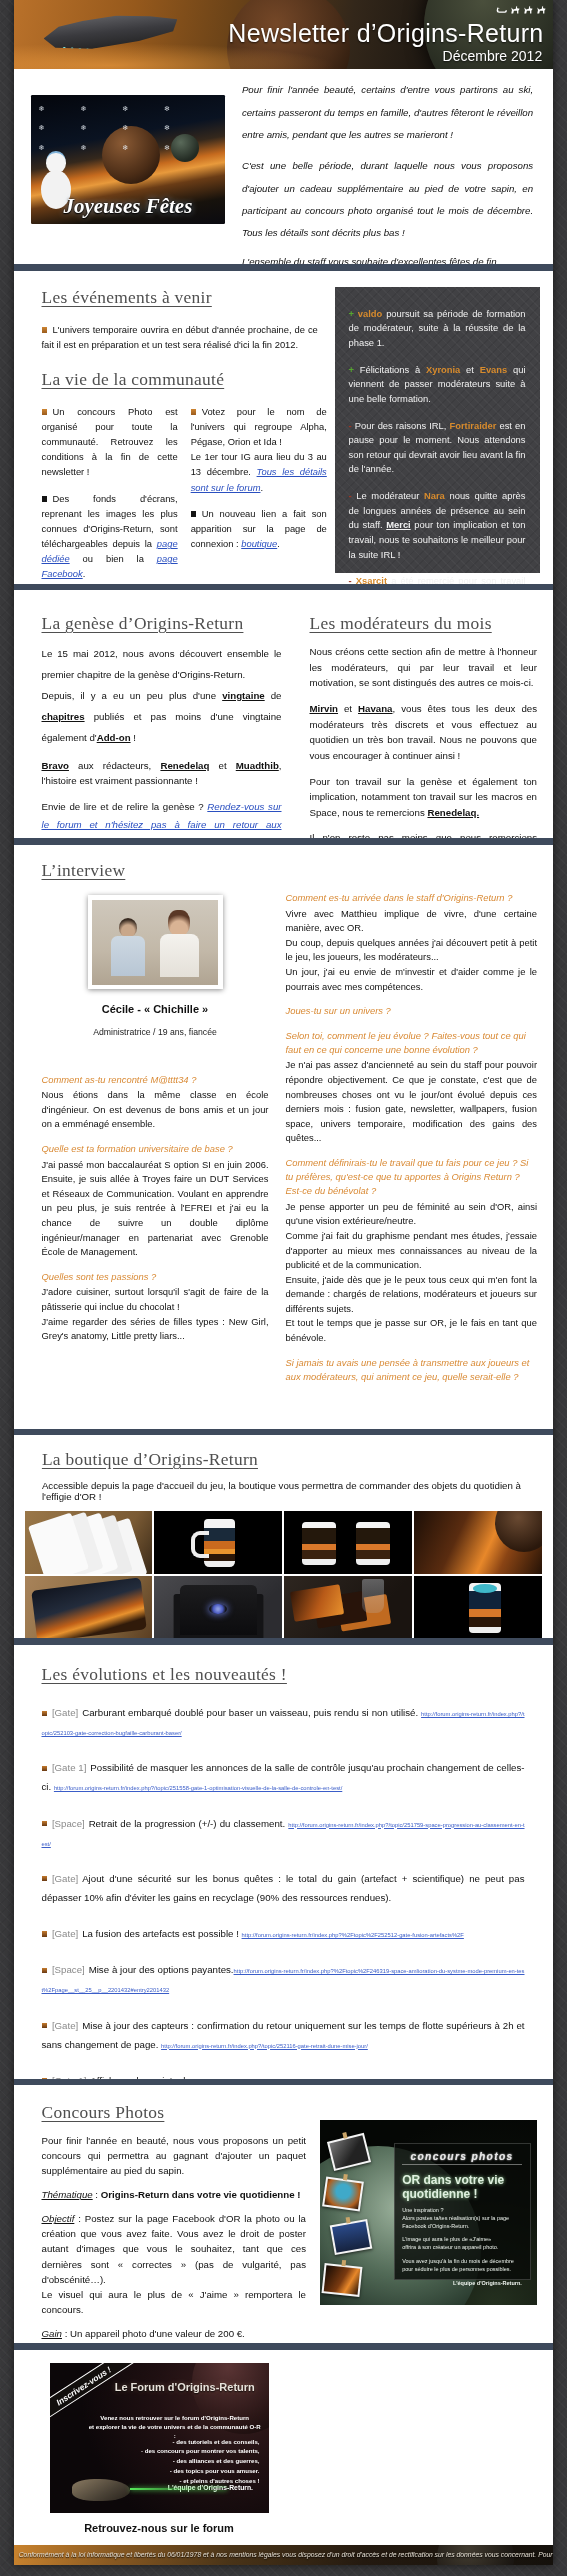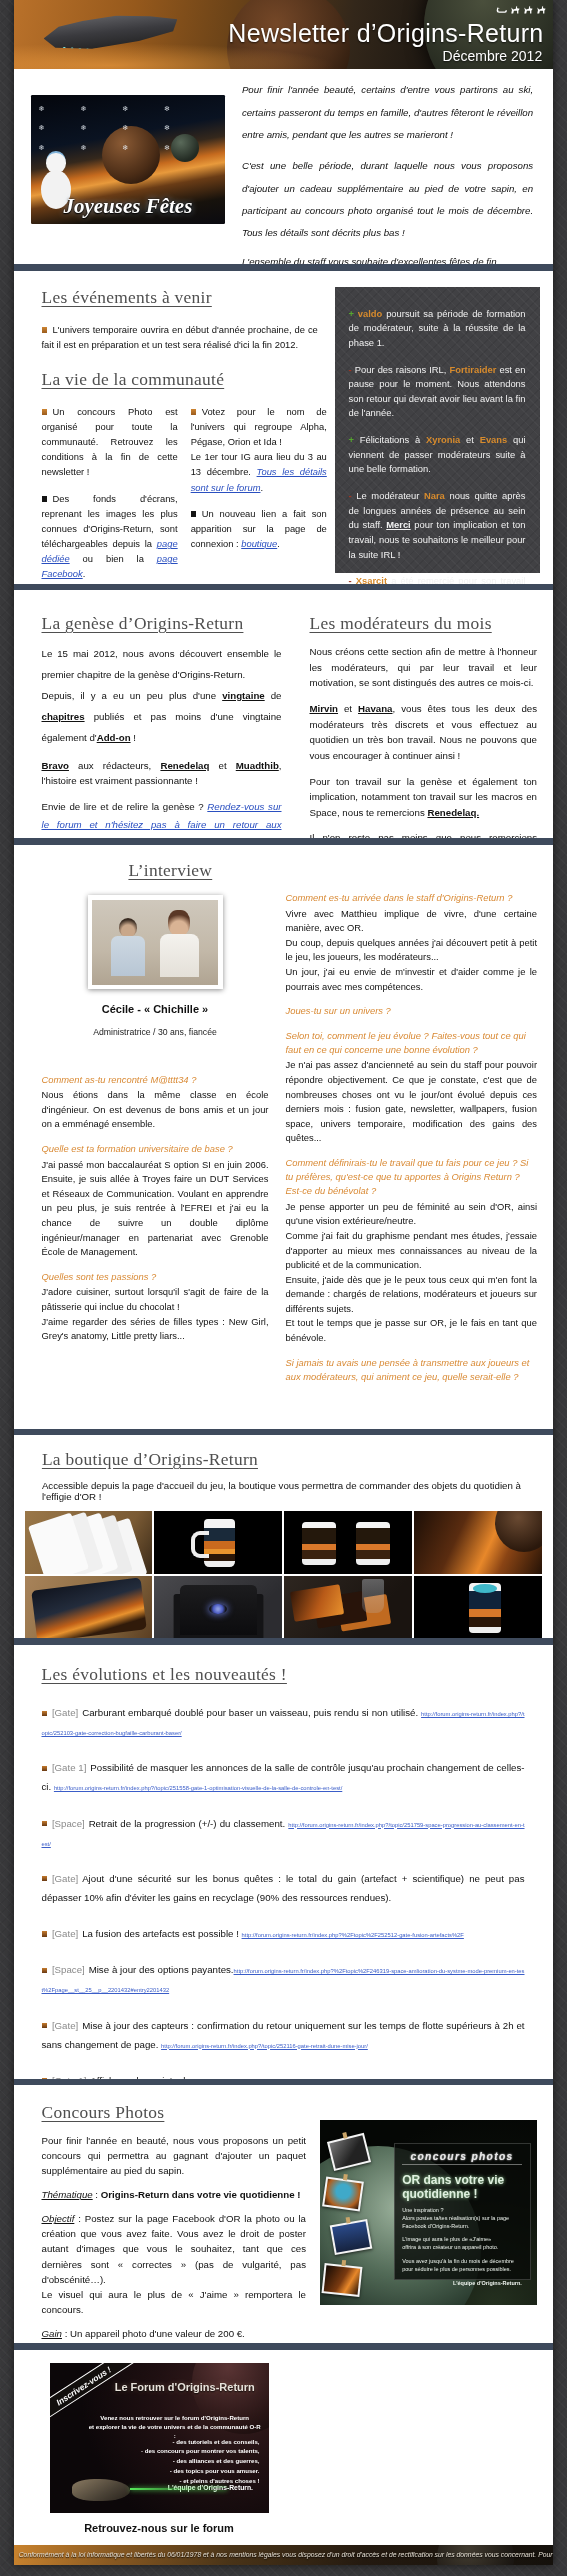--- a/index.html
+++ b/index.html
@@ -89,21 +89,21 @@
   .sec-gen{height:248px;padding:23px 15.5px 0 28px;display:flex;gap:28px;}
   .gen-left{width:240px;flex:none;font-size:9.7px;}
   .gen-left p{margin:0 0 9px 0;line-height:2.15;}
   .gen-left .p2{line-height:1.6;}
   .gen-left .p3{line-height:1.9;}
   .mods-right{flex:1;font-size:9.7px;}
   .mods-right p{margin:0 0 10.3px 0;line-height:1.6;}
 
   
   .sec-int{height:584px;padding:15.5px 15.5px 0 28px;}
-  .int-title{width:52%;margin-left:42%;text-align:center;}
+  .int-title{width:52%;margin-left:42%;}
   .int-cols{display:flex;margin-top:3.9px;}
   .int-left{width:227px;flex:none;}
   .int-right{flex:1;margin-left:17px;}
   .polaroid{width:126px;height:85px;background:#fff;padding:4.5px;box-shadow:0 1.3px 5.2px rgba(0,0,0,.45);margin:3.9px auto 0;}
   .photo{width:100%;height:100%;position:relative;overflow:hidden;
     background:linear-gradient(180deg,#cfc8bc 0%,#c2b8a8 60%,#b0a492 100%);}
   .man{position:absolute;left:19.4px;top:18px;width:34px;height:58px;}
   .man::before{content:"";position:absolute;left:7.7px;top:0;width:18px;height:19.4px;border-radius:50% 50% 45% 45%;
     background:radial-gradient(circle at 50% 70%,#c9a78a 40%,#3a2c22 72%);}
   .man::after{content:"";position:absolute;left:0;top:18px;width:34px;height:40px;border-radius:6.5px 6.5px 0 0;
@@ -296,22 +296,22 @@
         </div>
         <div class="ccol">
           <p class="bullet just pre"><span class="sq o"></span><span>Votez pour le nom de l'univers qui regroupe Alpha, Pégase, Orion et Ida !
 Le 1er tour IG aura lieu du 3 au 13 décembre. </span><span class="seg-ilink">Tous les détails sont sur le forum</span><span>.</span></p>
           <p class="bullet just pre"><span class="sq k"></span><span>Un nouveau lien a fait son apparition sur la page de connexion : </span><span class="seg-ilink">boutique</span><span>.</span></p>
         </div>
       </div>
     </div>
     <aside class="staff-box">
       <p class="just"><span class="seg-plus">+ </span><span class="seg-name">valdo</span><span> poursuit sa période de formation de modérateur, suite à la réussite de la phase 1.</span></p>
+      <p class="just"><span class="seg-plus">+ </span><span>Félicitations à </span><span class="seg-name">Xyronia</span><span> et </span><span class="seg-name">Evans</span><span> qui viennent de passer modérateurs suite à une belle formation.</span></p>
       <p class="just"><span class="seg-minus">- </span><span>Pour des raisons IRL, </span><span class="seg-name">Fortiraider</span><span> est en pause pour le moment. Nous attendons son retour qui devrait avoir lieu avant la fin de l'année.</span></p>
-      <p class="just"><span class="seg-plus">+ </span><span>Félicitations à </span><span class="seg-name">Xyronia</span><span> et </span><span class="seg-name">Evans</span><span> qui viennent de passer modérateurs suite à une belle formation.</span></p>
       <p class="just"><span class="seg-minus">- </span><span>Le modérateur </span><span class="seg-name">Nara</span><span> nous quitte après de longues années de présence au sein du staff. </span><span class="seg-b">Merci</span><span> pour ton implication et ton travail, nous te souhaitons le meilleur pour la suite IRL !</span></p>
       <p class="just"><span class="seg-minus">- </span><span class="seg-name">Xsarcit</span><span> a été remercié pour son travail en tant que modérateur, il redevient membre.</span></p>
     </aside>
   </section>
 
   <div class="band"></div>
 
   <section class="sec sec-gen">
     <div class="gen-left">
       <h2 class="head">La genèse d’Origins-Return</h2>
@@ -335,21 +335,21 @@
     <h2 class="head int-title">L’interview</h2>
     <div class="int-cols">
       <div class="int-left">
         <div class="polaroid">
           <div class="photo">
             <div class="man"></div>
             <div class="woman"></div>
           </div>
         </div>
         <p class="ph-cap">Cécile - « Chichille »</p>
-        <p class="ph-sub">Administratrice / 30 ans, fiancée</p>
+        <p class="ph-sub">Administratrice / 19 ans, fiancée</p>
         <div class="qa qa1">
           <p class="q">Comment as-tu rencontré M@tttt34 ?</p>
           <p class="a just pre">Nous étions dans la même classe en école d'ingénieur. On est devenus de bons amis et un jour on a emménagé ensemble.</p>
         </div>
         <div class="qa">
           <p class="q">Quelle est ta formation universitaire de base ?</p>
           <p class="a just pre">J'ai passé mon baccalauréat S option SI en juin 2006. Ensuite, je suis allée à Troyes faire un DUT Services et Réseaux de Communication. Voulant en apprendre un peu plus, je suis rentrée à l'EFREI et j'ai eu la chance de suivre un double diplôme ingénieur/manager en partenariat avec Grenoble École de Management.</p>
         </div>
         <div class="qa">
           <p class="q">Quelles sont tes passions ?</p>

